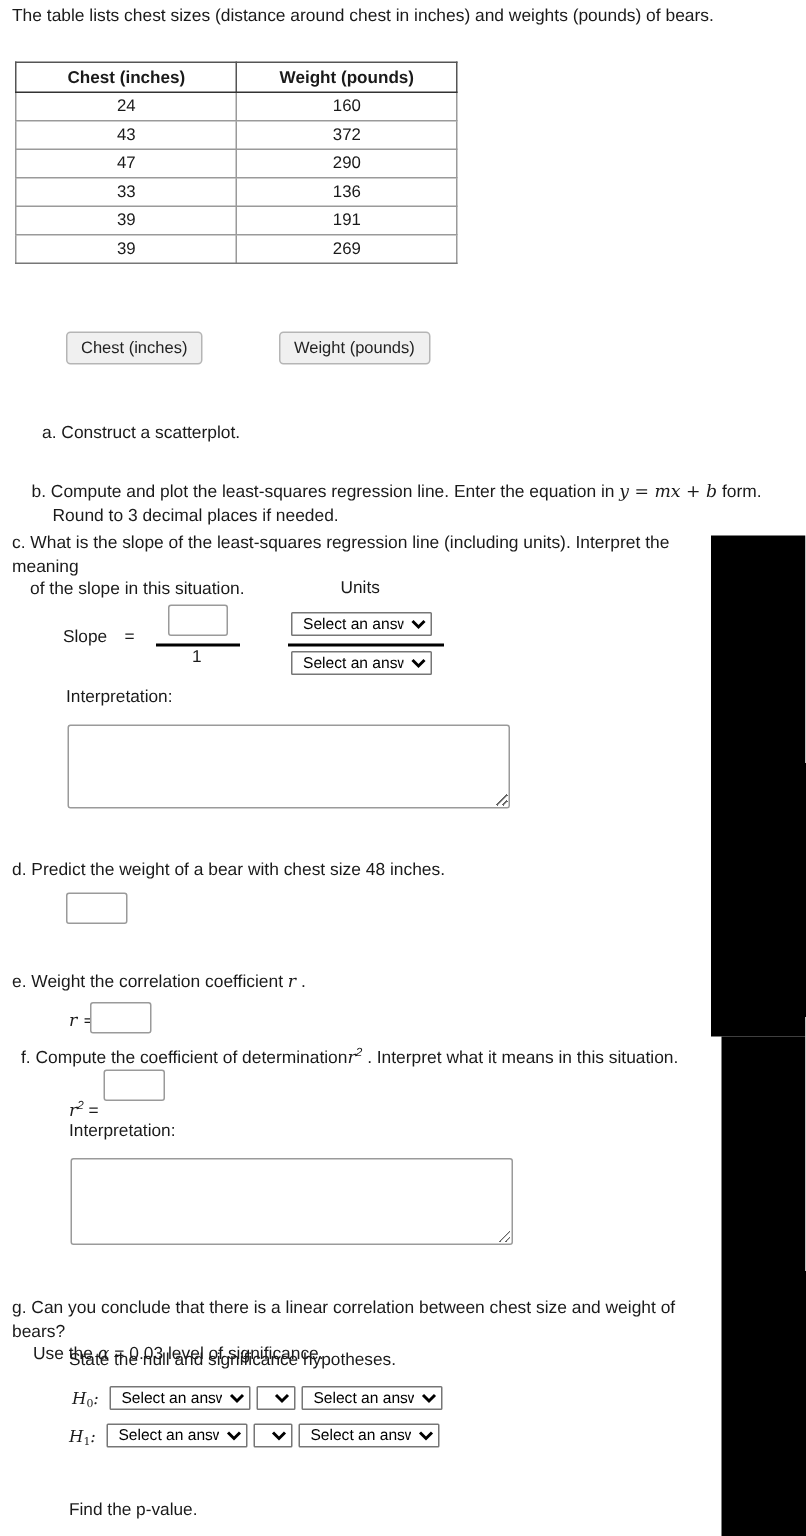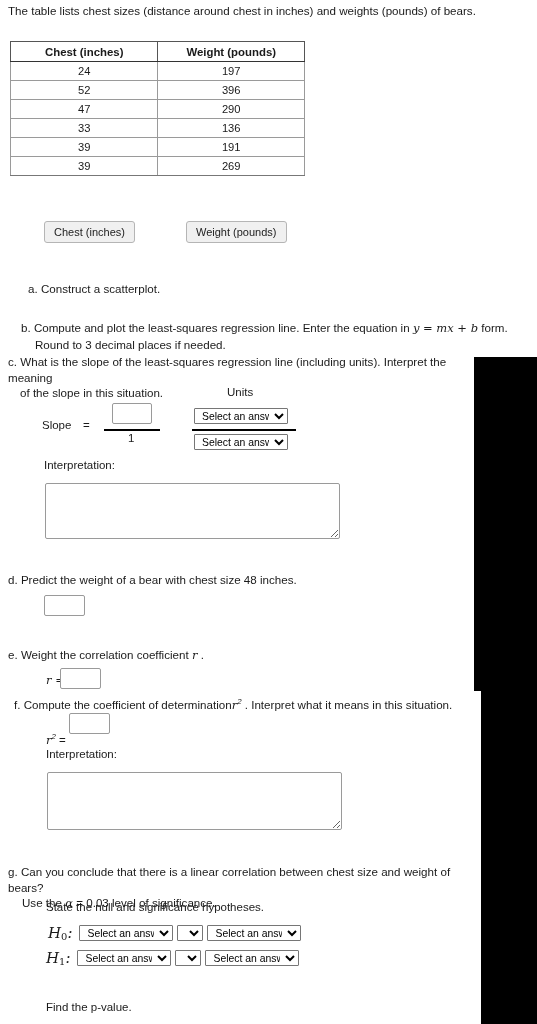--- a/index.html
+++ b/index.html
@@ -182,21 +182,21 @@
   #input-r2 { position: absolute; left: 69px; top: 713px; width: 41px; }
 
   
   .state-hyp { position: absolute; left: 46px; top: 901px; font-size: 11.5px; }
   .hyp-row { position: absolute; display: flex; align-items: center; gap: 4px; }
   #hyp0 { left: 48px; top: 924px; }
   #hyp1 { left: 46px; top: 949px; }
   .hyp-sym {
     font-family: "DejaVu Serif", serif;
     font-style: italic;
-    font-size: 15px;
+    font-size: 11px;
     margin-right: 3px;
   }
   .hyp-sym sub { font-size: 0.66em; font-style: normal; vertical-align: baseline; position: relative; bottom: -2px; }
 
   .find-p { position: absolute; left: 46px; top: 1001px; font-size: 11.5px; }
 </style>
 </head>
 <body>
 
 <div class="page">
@@ -206,25 +206,25 @@
   <table class="data-table">
     <thead>
       <tr>
         <th>Chest (inches)</th>
         <th>Weight (pounds)</th>
       </tr>
     </thead>
     <tbody>
       <tr>
         <td>24</td>
-        <td>197</td>
-      </tr>
-      <tr>
-        <td>52</td>
-        <td>396</td>
+        <td>160</td>
+      </tr>
+      <tr>
+        <td>43</td>
+        <td>372</td>
       </tr>
       <tr>
         <td>47</td>
         <td>290</td>
       </tr>
       <tr>
         <td>33</td>
         <td>136</td>
       </tr>
       <tr>

